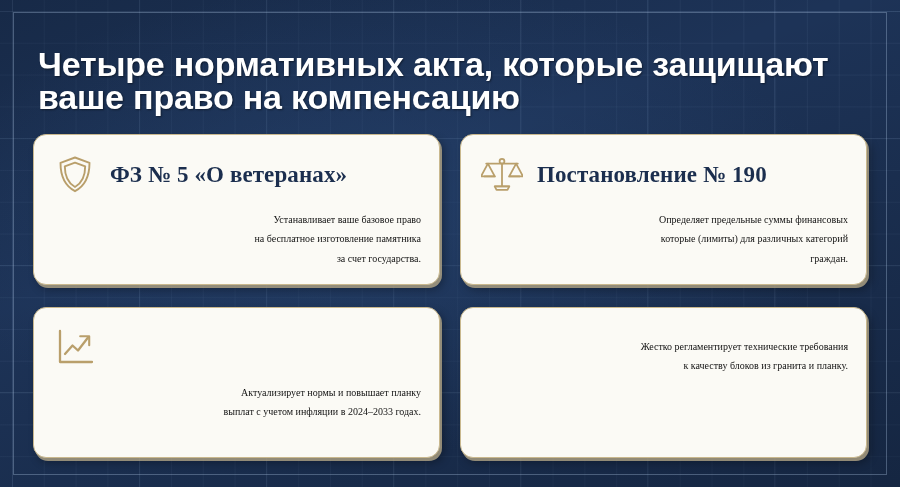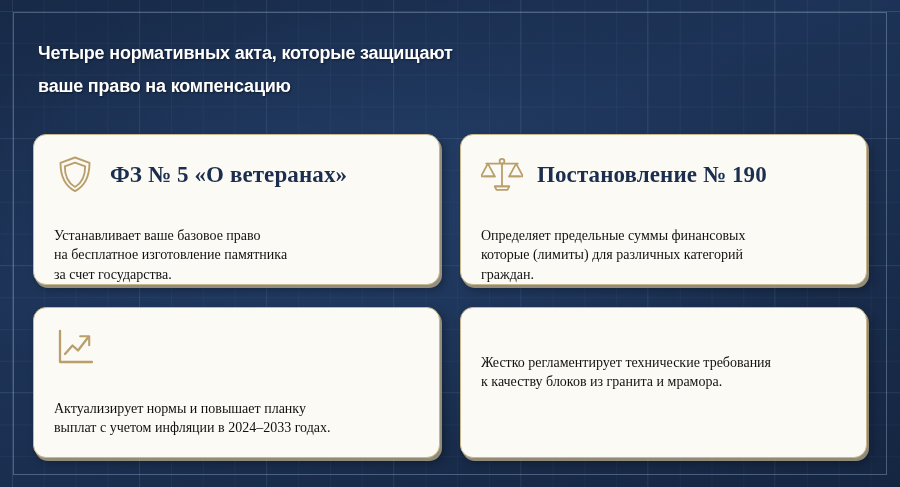--- a/index.html
+++ b/index.html
@@ -52,21 +52,21 @@
   }
 
   
   #title {
     position: absolute;
     left: 38px;
     top: 25px;
     width: 800px;
     color: #ffffff;
     font-family: "Liberation Sans Narrow", "Liberation Sans", sans-serif;
-    font-size: 18px;
+    font-size: 34px;
     font-weight: bold;
     line-height: 33px;
     letter-spacing: -0.2px;
     text-shadow: 1px 1px 2px rgba(0,0,0,0.45);
     white-space: pre-line;
   }
 
   
   #cards {
     position: absolute;
@@ -109,26 +109,27 @@
     color: #1b2e4e;
     font-family: "Liberation Serif", serif;
     font-size: 23px;
     font-weight: bold;
     line-height: 27px;
     letter-spacing: 0.1px;
     white-space: nowrap;
   }
 
   .card-body {
-    margin-top: 29px;
+    margin-top: 13px;
     color: #121212;
     font-family: "Liberation Serif", serif;
-    font-size: 14px;
+    font-size: 10px;
     line-height: 19.4px;
     white-space: pre-line;
+    text-align: right;
   }
 </style>
 </head>
 <body>
 
 <div id="page">
 
   <div id="grid-bg"></div>
   <div id="vignette"></div>
   <div id="inner-frame"></div>
@@ -184,17 +185,17 @@
             <polyline points="26.2,10.2 35.2,10.2 35.2,19.2" stroke-width="2.1"></polyline>
           </svg>
         </span>
       </div>
       <div class="card-body">Актуализирует нормы и повышает планку
 выплат с учетом инфляции в 2024–2033 годах.</div>
     </div>
 
     <div class="card">
       <div class="card-body">Жестко регламентирует технические требования
-к качеству блоков из гранита и мрамора.</div>
+к качеству блоков из гранита и планку.</div>
     </div>
 
   </div>
 </div>
 
 </body></html>

